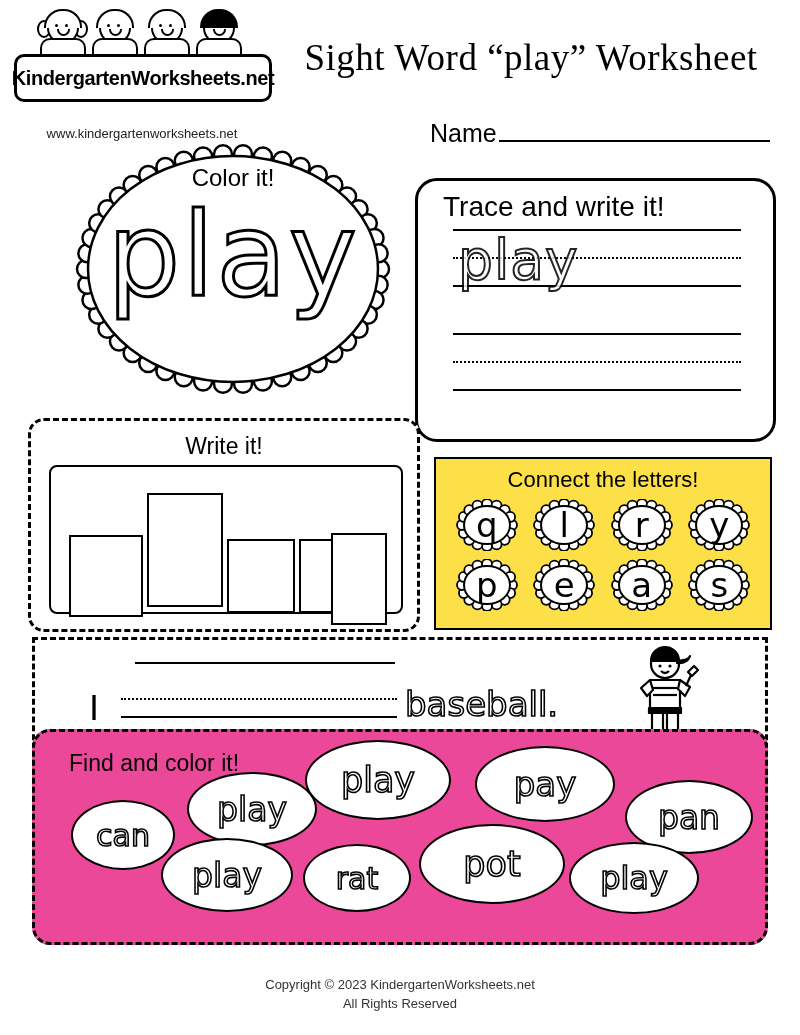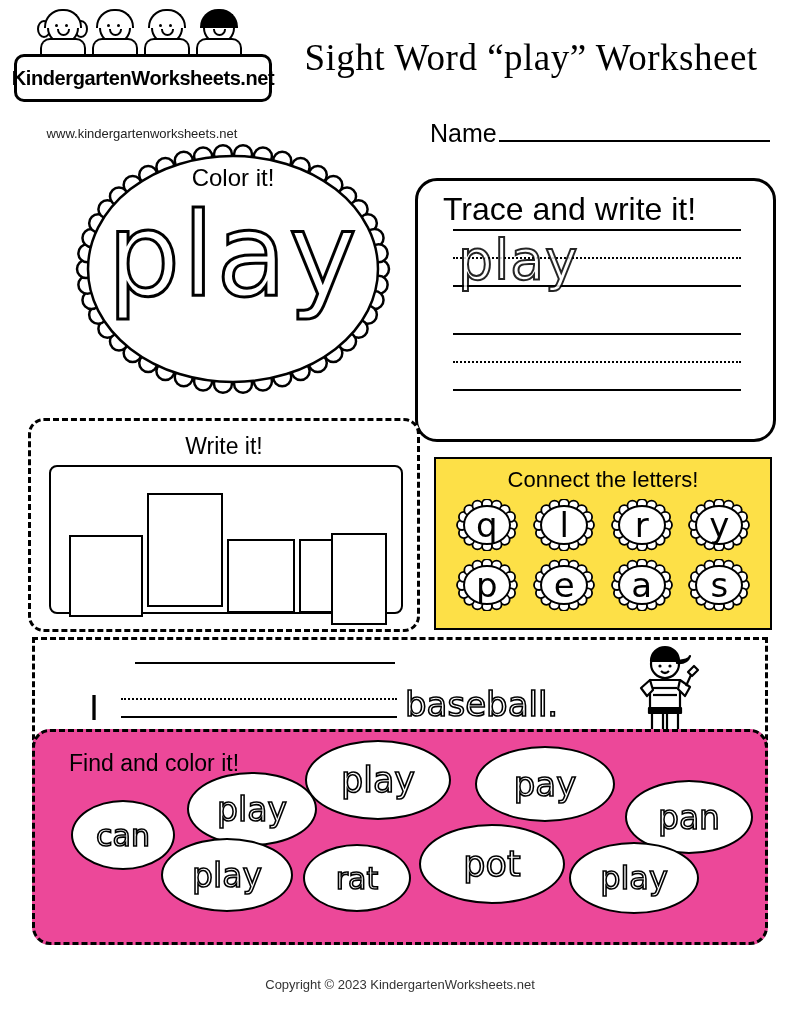--- a/index.html
+++ b/index.html
@@ -211,21 +211,21 @@
     width: 355px;
     height: 258px;
     border: 3.5px solid #000;
     border-radius: 22px;
     background: #fff;
   }
   .trace-title {
     position: absolute;
     left: 25px;
     top: 10px;
-    font-size: 32px;
+    font-size: 28px;
   }
   .rule-set { position: absolute; left: 35px; width: 288px; }
   .rule-top, .rule-bottom {
     border-bottom: 2.5px solid #000;
     height: 0;
   }
   .rule-mid {
     border-bottom: 2.5px dotted #000;
     height: 0;
   }
@@ -826,15 +826,16 @@
     <div class="oval" style="left:384px; top:92px; width:142px; height:76px; font-size:35px;">
       <span>pot</span>
     </div>
     <div class="oval" style="left:534px; top:110px; width:126px; height:68px; font-size:32px;">
       <span>play</span>
     </div>
   </div>
 
   <div class="footer">
     <div>Copyright © 2023 KindergartenWorksheets.net</div>
+    <div>All Rights Reserved</div>
   </div>
 
 </div>
 
 </body></html>

